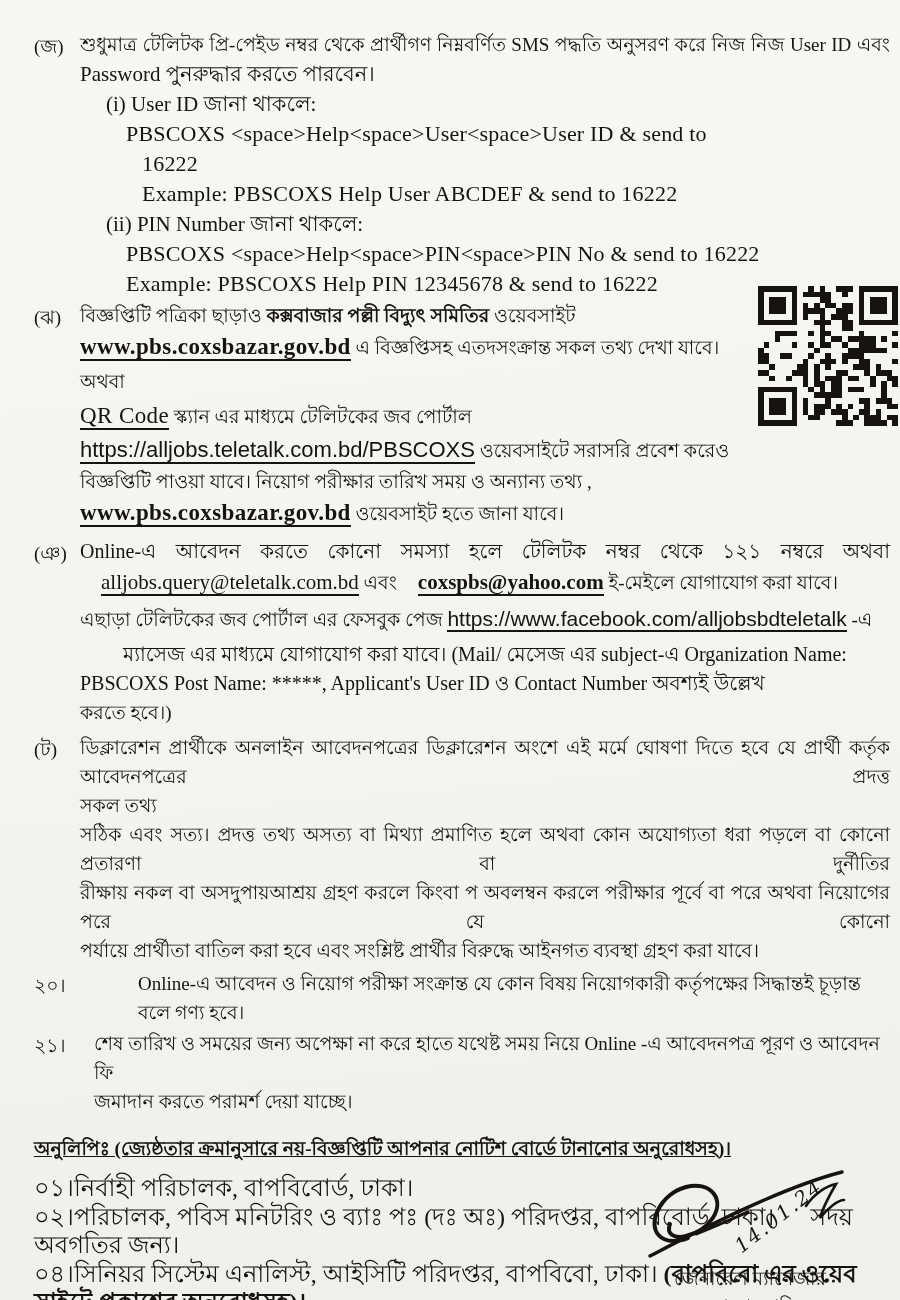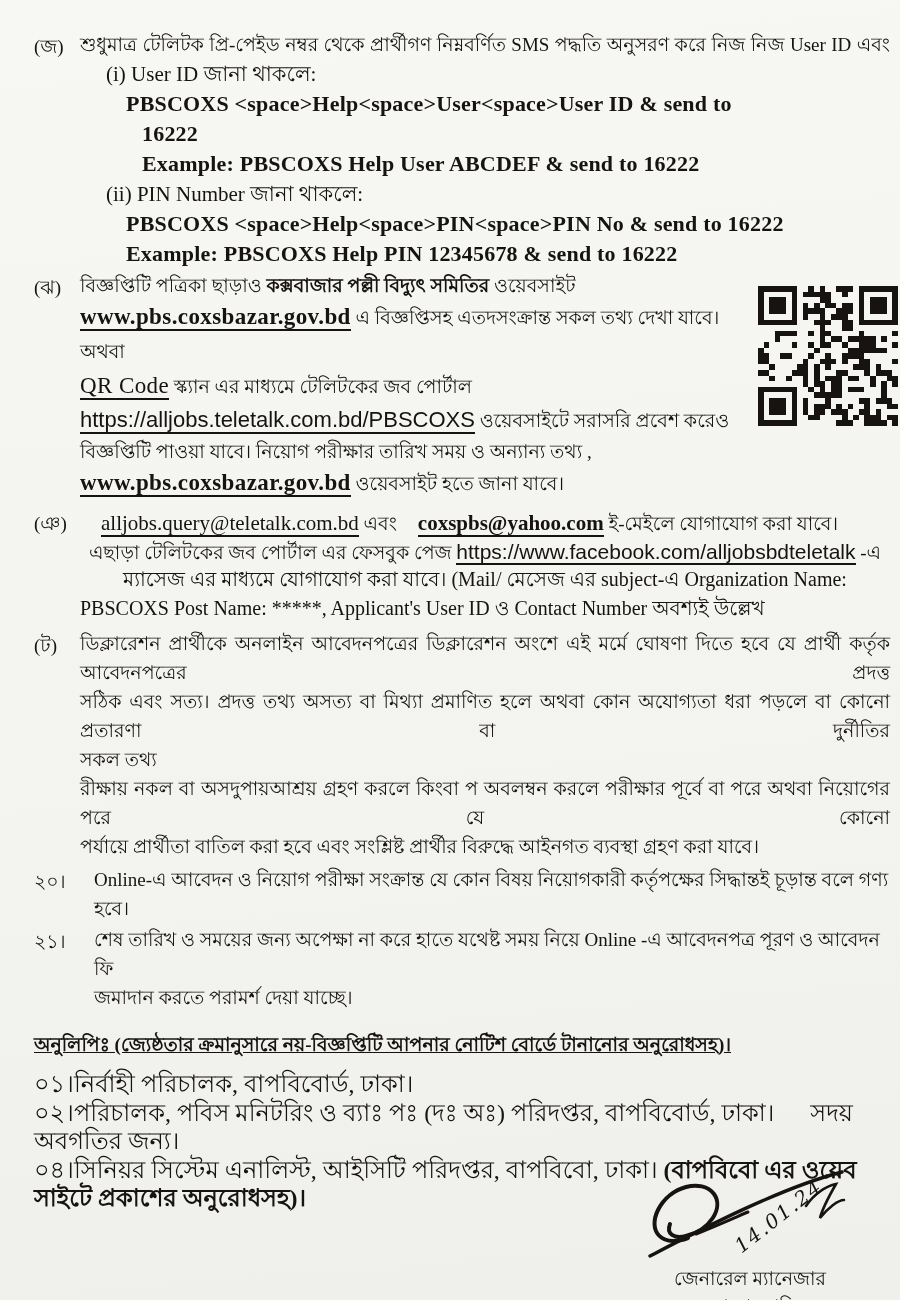--- a/index.html
+++ b/index.html
@@ -14,21 +14,21 @@
     position:relative;width:900px;height:1300px;box-sizing:border-box;
     background:linear-gradient(175deg,#f7f7f4 0%,#f3f3ef 60%,#efefeb 100%);
     padding:30px 10px 0 34px;overflow:hidden;
   }
   .sec{display:flex;margin-bottom:2px;}
   .marker{flex:none;width:46px;font-size:19px;padding-top:2px;}
   .sbody{flex:1;min-width:0;}
   .bn{font-size:19px;line-height:29px;}
   .just{text-align:justify;text-align-last:justify;}
   .eng{font-size:21px;line-height:30px;}
-  .code{font-size:22px;line-height:30px;letter-spacing:.2px;font-weight:bold;}
+  .code{font-size:22px;line-height:30px;letter-spacing:.2px;}
   .ind1{padding-left:26px;}
   .ind2{padding-left:46px;}
   .ind3{padding-left:62px;}
   b.hv{font-weight:bold;}
   .bigurl{font-size:23px;font-weight:bold;border-bottom:2px solid #161310;letter-spacing:.4px;}
   .sans{font-family:"Liberation Sans","DejaVu Sans",sans-serif;}
   .sansurl{font-size:22px;border-bottom:2px solid #161310;}
   .qr-wrap{position:absolute;left:758px;top:286px;width:140px;height:140px;}
   .jha-body{padding-right:150px;}
   .eml{font-size:21px;font-weight:bold;border-bottom:2px solid #161310;margin-left:21px;}
@@ -44,20 +44,21 @@
 </style>
 </head>
 <body>
 
 <div class="page">
 
   <section class="sec">
     <div class="marker bn">(জ)</div>
     <div class="sbody">
       <div class="bn just">শুধুমাত্র টেলিটক প্রি-পেইড নম্বর থেকে প্রার্থীগণ নিম্নবর্ণিত SMS পদ্ধতি অনুসরণ করে নিজ নিজ User ID এবং</div>
+      <div class="eng">Password পুনরুদ্ধার করতে পারবেন।</div>
       <div class="eng ind1">(i) User ID জানা থাকলে:</div>
       <div class="code ind2">PBSCOXS &lt;space&gt;Help&lt;space&gt;User&lt;space&gt;User ID &amp; send to</div>
       <div class="code ind3">16222</div>
       <div class="code ind3">Example: PBSCOXS Help User ABCDEF &amp; send to 16222</div>
       <div class="eng ind1">(ii) PIN Number জানা থাকলে:</div>
       <div class="code ind2">PBSCOXS &lt;space&gt;Help&lt;space&gt;PIN&lt;space&gt;PIN No &amp; send to 16222</div>
       <div class="code ind2">Example: PBSCOXS Help PIN 12345678 &amp; send to 16222</div>
     </div>
   </section>
 
@@ -283,39 +284,41 @@
         <rect x="20" y="24" width="1" height="1" fill="#161310"></rect>
         <rect x="21" y="24" width="1" height="1" fill="#161310"></rect>
         <rect x="22" y="24" width="1" height="1" fill="#161310"></rect>
         <rect x="24" y="24" width="1" height="1" fill="#161310"></rect>
       </svg>
   </div>
 
   <section class="sec" style="margin-top:6px;">
     <div class="marker bn">(ঞ)</div>
     <div class="sbody">
+      <div class="bn just" style="font-size:20px;">Online-এ আবেদন করতে কোনো সমস্যা হলে টেলিটক নম্বর থেকে ১২১ নম্বরে অথবা</div>
       <div class="bn" style="line-height:32px;"><span class="eml" style="font-weight:normal;">alljobs.query@teletalk.com.bd</span><span> এবং</span><span class="eml">coxspbs@yahoo.com</span><span> ই-মেইলে যোগাযোগ করা যাবে।</span></div>
-      <div class="bn" style="line-height:24px;text-align:center;"><span>এছাড়া টেলিটকের জব পোর্টাল এর ফেসবুক পেজ </span><span class="sans fb">https://www.facebook.com/alljobsbdteletalk</span><span> -এ</span></div>
+      <div class="bn" style="line-height:40px;"><span>এছাড়া টেলিটকের জব পোর্টাল এর ফেসবুক পেজ </span><span class="sans fb">https://www.facebook.com/alljobsbdteletalk</span><span> -এ</span></div>
       <div class="bn" style="font-size:20px;text-align:center;">ম্যাসেজ এর মাধ্যমে যোগাযোগ করা যাবে। (Mail/ মেসেজ এর subject-এ Organization Name:</div>
       <div class="bn" style="font-size:20px;">PBSCOXS Post Name: *****, Applicant's User ID ও Contact Number অবশ্যই উল্লেখ</div>
+      <div class="bn">করতে হবে।)</div>
     </div>
   </section>
 
   <section class="sec" style="margin-top:6px;">
     <div class="marker bn">(ট)</div>
     <div class="sbody">
       <div class="bn just">ডিক্লারেশন প্রার্থীকে অনলাইন আবেদনপত্রের ডিক্লারেশন অংশে এই মর্মে ঘোষণা দিতে হবে যে প্রার্থী কর্তৃক আবেদনপত্রের প্রদত্ত</div>
+      <div class="bn">সকল তথ্য</div>
       <div class="bn just">সঠিক এবং সত্য। প্রদত্ত তথ্য অসত্য বা মিথ্যা প্রমাণিত হলে অথবা কোন অযোগ্যতা ধরা পড়লে বা কোনো প্রতারণা বা দুর্নীতির</div>
-      <div class="bn">সকল তথ্য</div>
       <div class="bn just">রীক্ষায় নকল বা অসদুপায়আশ্রয় গ্রহণ করলে কিংবা প অবলম্বন করলে পরীক্ষার পূর্বে বা পরে অথবা নিয়োগের পরে যে কোনো</div>
       <div class="bn">পর্যায়ে প্রার্থীতা বাতিল করা হবে এবং সংশ্লিষ্ট প্রার্থীর বিরুদ্ধে আইনগত ব্যবস্থা গ্রহণ করা যাবে।</div>
     </div>
   </section>
 
-  <section class="sec" style="margin-top:4px;">
+  <section class="sec" style="margin-top:4px;gap:44px;">
     <div class="marker bn" style="width:60px;">২০।</div>
     <div class="sbody">
         <div class="bn">Online-এ আবেদন ও নিয়োগ পরীক্ষা সংক্রান্ত যে কোন বিষয় নিয়োগকারী কর্তৃপক্ষের সিদ্ধান্তই চূড়ান্ত বলে গণ্য হবে।</div>
       </div>
   </section>
 
   <section class="sec">
     <div class="marker bn" style="width:60px;">২১।</div>
     <div class="sbody">
       <div class="bn">শেষ তারিখ ও সময়ের জন্য অপেক্ষা না করে হাতে যথেষ্ট সময় নিয়ে Online -এ আবেদনপত্র পূরণ ও আবেদন ফি</div>

